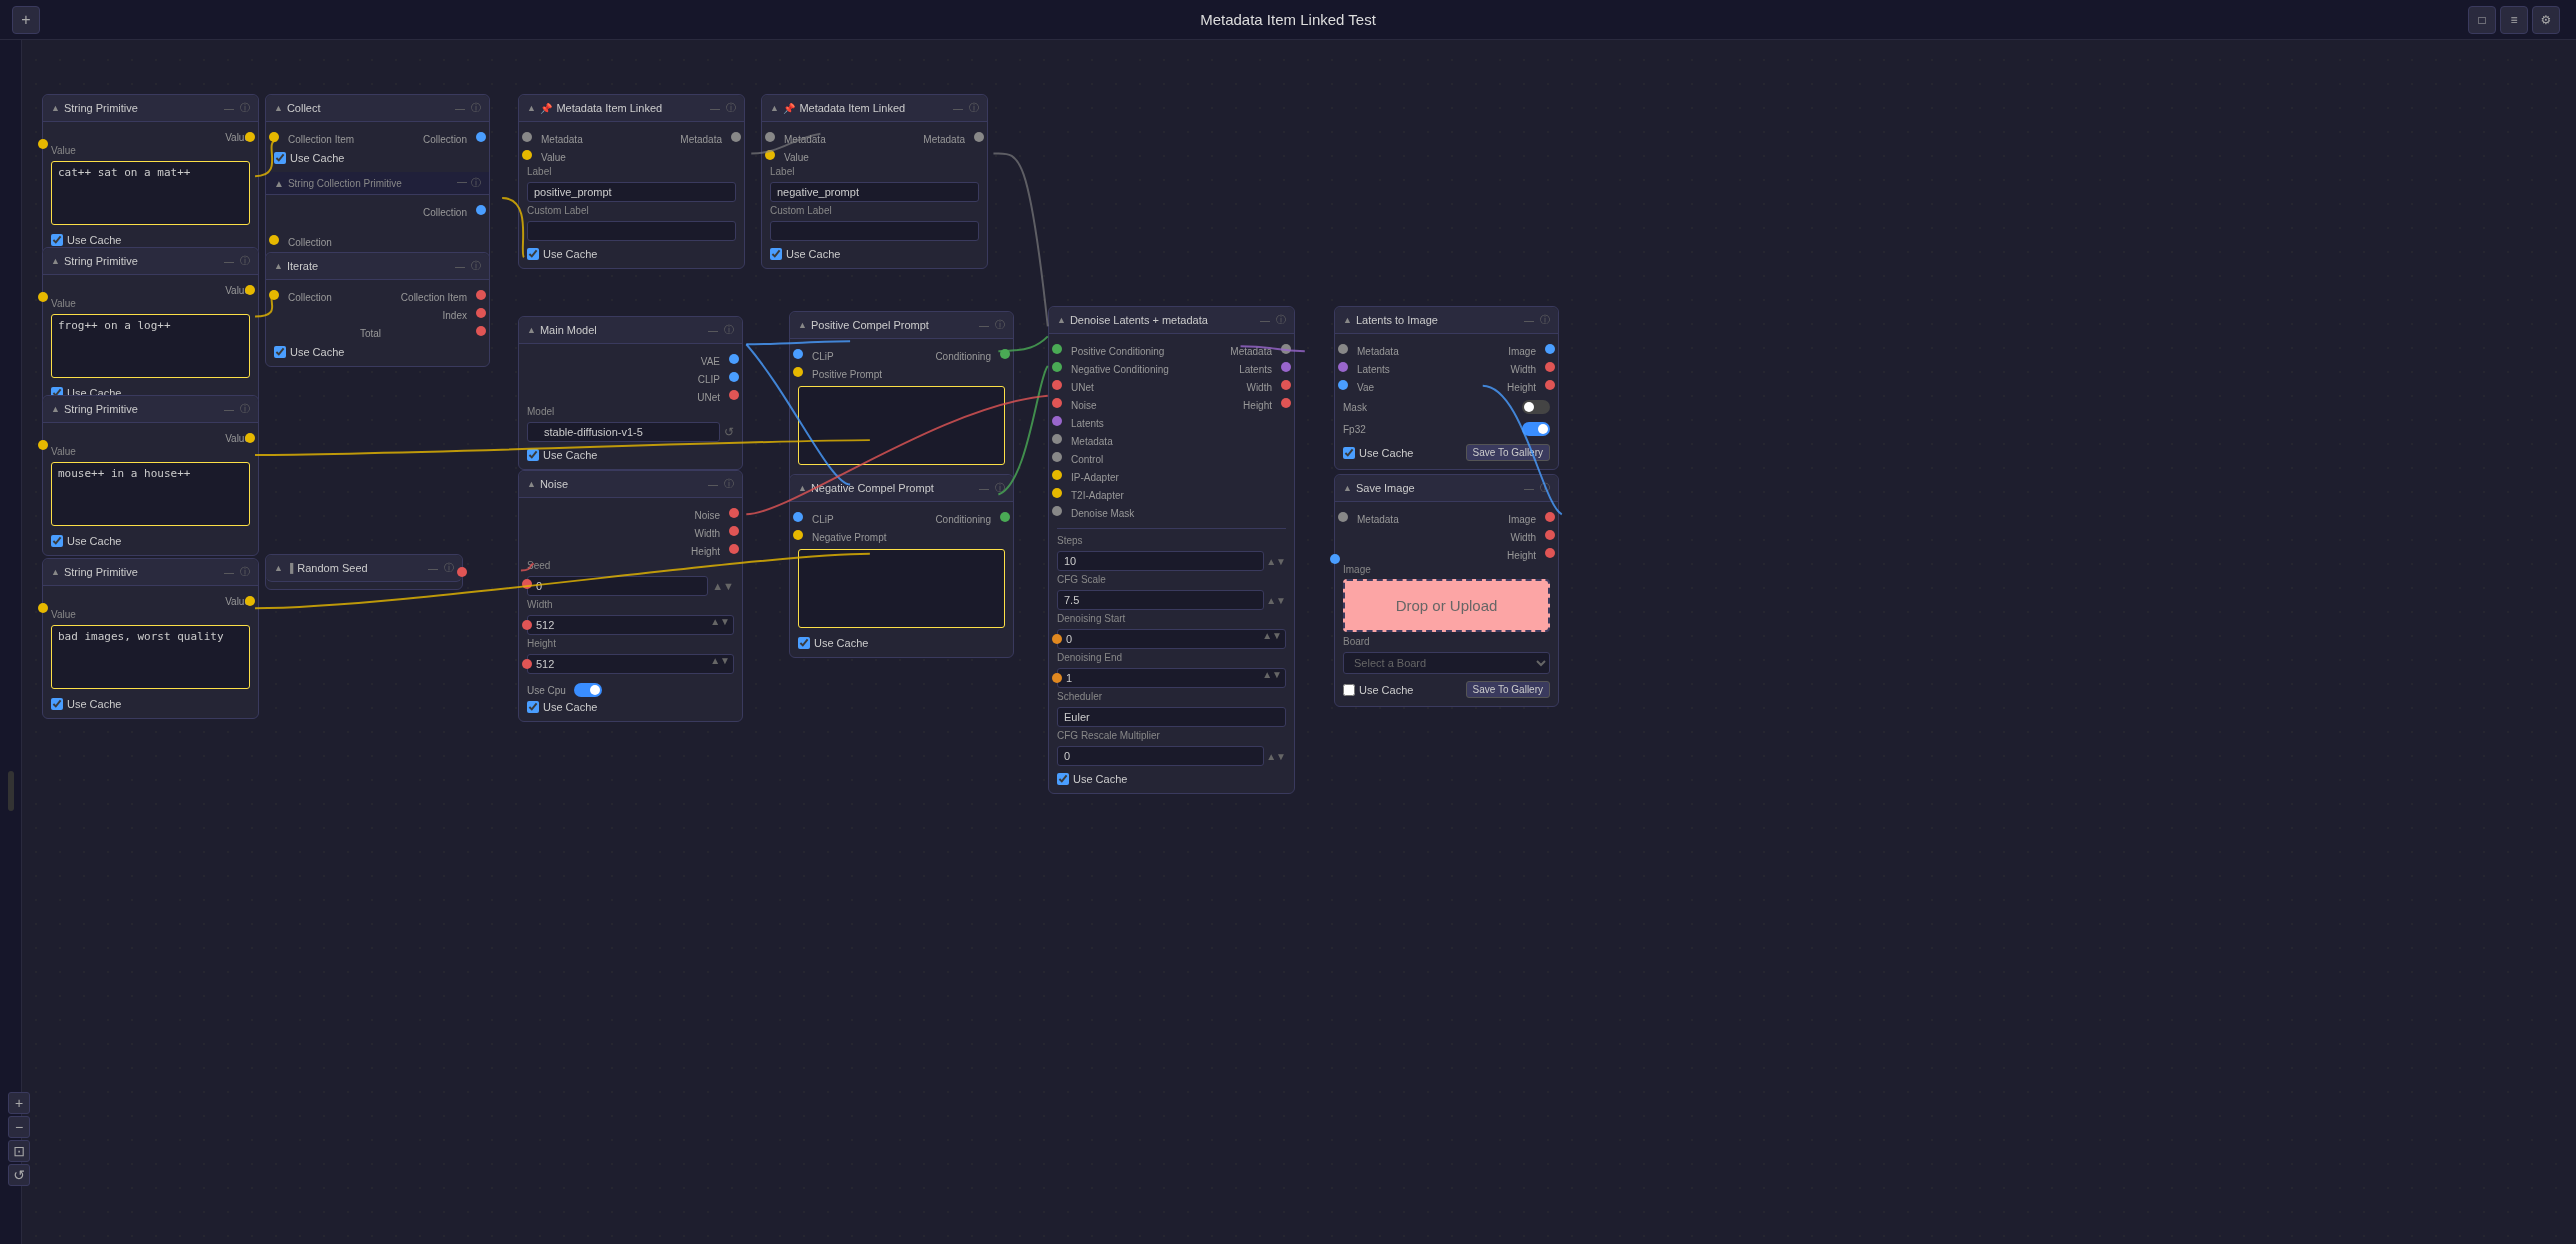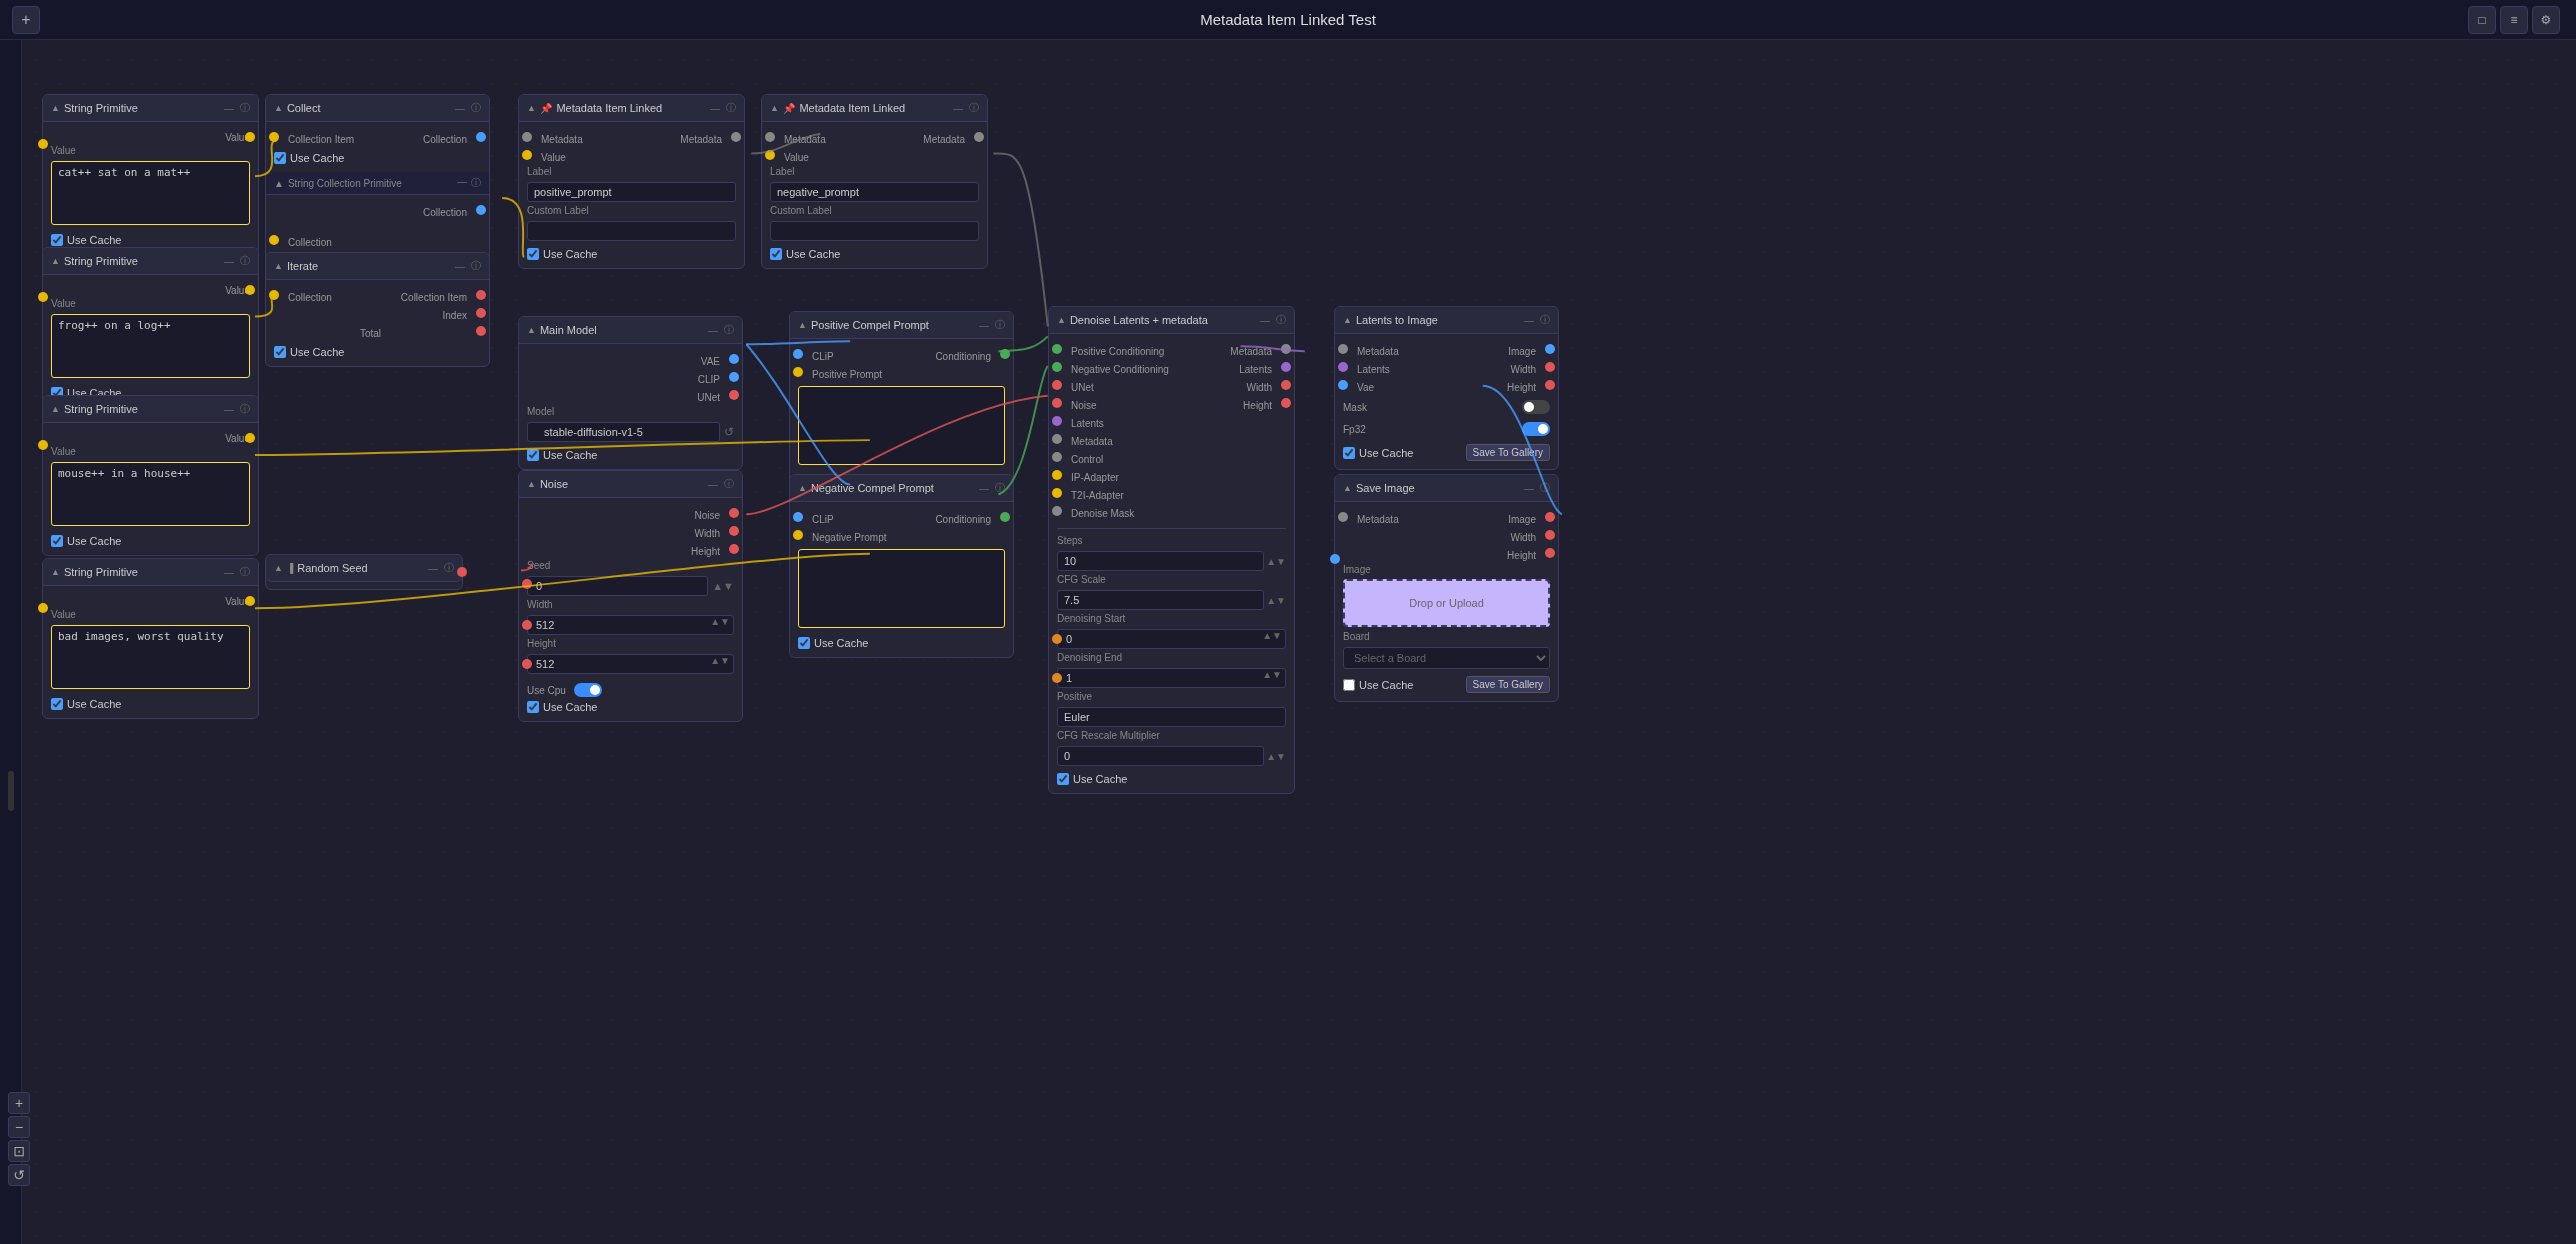--- a/index.html
+++ b/index.html
@@ -247,27 +247,27 @@
       position: absolute;
       top: 2px; right: 2px;
     }
     .toggle-switch.off {
       background: #444;
     }
     .toggle-switch.off::after {
       left: 2px; right: auto;
     }
     .drop-upload {
-      background: #c4b5fd;
+      background: #fca5a5;
       border: 2px dashed #3a3a5e;
       border-radius: 4px;
       padding: 16px;
       text-align: center;
       color: #666;
-      font-size: 11px;
+      font-size: 15px;
       margin: 4px 0;
     }
     .board-select {
       background: #1a1a2a;
       border: 1px solid #3a3a5e;
       border-radius: 3px;
       padding: 3px 6px;
       color: #666;
       font-size: 11px;
       width: 100%;
@@ -857,21 +857,21 @@
         <div class="port port-left port-orange" style="top: 8px;"></div>
         <input type="text" class="node-input" style="padding-left: 8px;" value="0">
         <span style="position:absolute; right:4px; top:4px; color:#666; font-size:10px;">▲▼</span>
       </div>
       <div class="node-label">Denoising End</div>
       <div style="position:relative;">
         <div class="port port-left port-orange" style="top: 8px;"></div>
         <input type="text" class="node-input" style="padding-left: 8px;" value="1">
         <span style="position:absolute; right:4px; top:4px; color:#666; font-size:10px;">▲▼</span>
       </div>
-      <div class="node-label">Positive</div>
+      <div class="node-label">Scheduler</div>
       <select class="node-select">
         <option>Euler</option>
       </select>
       <div class="node-label">CFG Rescale Multiplier</div>
       <div style="display:flex; align-items:center; gap:2px;">
         <input type="text" class="node-input" value="0" style="">
         <span style="color:#666; font-size:10px;">▲▼</span>
       </div>
       <div class="use-cache-row">
         <input type="checkbox" class="checkbox" checked="" style="">

